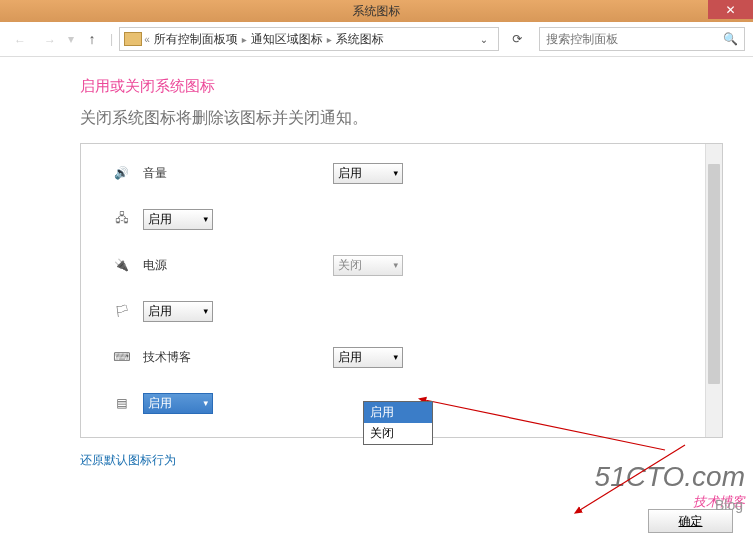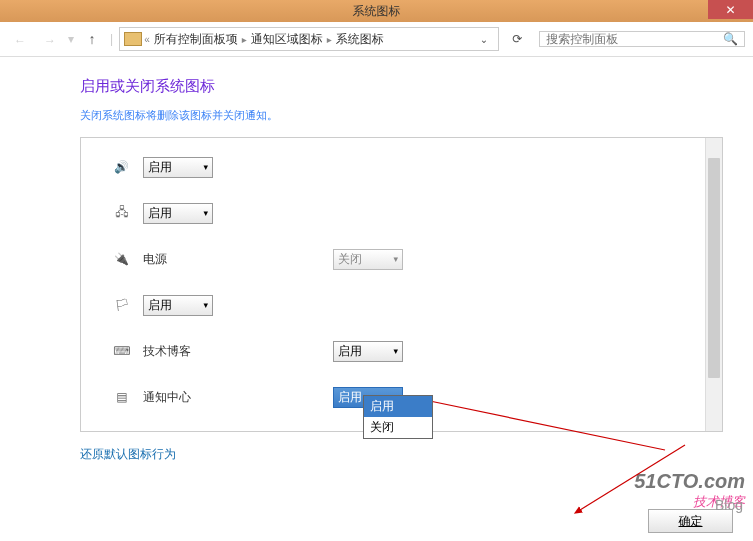--- a/index.html
+++ b/index.html
@@ -13,27 +13,27 @@
     .nav-btn { width: 24px; height: 24px; border-radius: 2px; display: flex; align-items: center; justify-content: center; color: #888; }
     .nav-btn.disabled { opacity: 0.4; }
     .nav-up { font-size: 14px; color: #555; }
     .nav-sep { color: #ccc; }
     .breadcrumb { flex: 0 0 auto; display: flex; align-items: center; border: 1px solid #ccc; height: 24px; padding: 0 4px; gap: 2px; width: 380px; }
     .breadcrumb-icon { width: 18px; height: 14px; background: #e8c070; border: 1px solid #b89040; }
     .breadcrumb-sep { color: #888; font-size: 10px; }
     .breadcrumb-item { color: #333; font-size: 12px; padding: 0 2px; font-family: Liberation Serif, serif; }
     .bc-dropdown { margin-left: auto; color: #555; font-size: 10px; padding: 0 6px; }
     .refresh-btn { width: 24px; height: 24px; display: flex; align-items: center; justify-content: center; color: #555; border: 1px solid transparent; }
-    .search-box { flex: 1; border: 1px solid #ccc; height: 16px; display: flex; align-items: center; padding: 0 6px; margin-left: 4px; }
+    .search-box { flex: 1; border: 1px solid #ccc; height: 24px; display: flex; align-items: center; padding: 0 6px; margin-left: 4px; }
     .search-input { border: none; outline: none; font-size: 12px; color: #888; flex: 1; }
     .search-icon { color: #555; }
     
     .content { padding: 20px 30px 10px 80px; }
-    .page-heading { color: #6d28d9; font-size: 15px; font-weight: normal; margin-bottom: 12px; }
-    .page-desc { font-size: 11px; color: #3b82f6; margin-bottom: 14px; }
+    .page-heading { color: #ec4899; font-size: 15px; font-weight: normal; margin-bottom: 12px; }
+    .page-desc { font-size: 16px; color: #737373; margin-bottom: 14px; }
     
     .icons-panel { border: 1px solid #ccc; height: 295px; position: relative; display: flex; }
     .icons-scroll { flex: 1; overflow: hidden; padding: 6px 0 0 30px; }
     .scrollbar { width: 17px; background: #f0f0f0; border-left: 1px solid #ddd; position: relative; }
     .scroll-thumb { position: absolute; left: 2px; right: 2px; top: 20px; height: 220px; background: #cdcdcd; border-radius: 1px; }
     
     .icon-row { display: flex; align-items: center; height: 46px; }
     .row-icon { width: 22px; height: 16px; display: flex; align-items: center; justify-content: center; color: #666; margin-right: 10px; }
     .row-label { width: 190px; font-size: 12px; color: #333; }
     .row-select { width: 70px; height: 21px; border: 1px solid #999; background: linear-gradient(#fff, #e8e8e8); font-size: 12px; padding: 0 4px; display: flex; align-items: center; justify-content: space-between; }
@@ -45,21 +45,21 @@
     .dropdown-item { padding: 2px 6px; font-size: 12px; }
     .dropdown-item.highlight { background: #3b7dc8; color: #fff; }
     
     .links { margin-top: 14px; }
     .link { color: #1a6fb0; font-size: 12px; display: block; margin-bottom: 12px; }
     
     .button-bar { position: absolute; bottom: 8px; right: 20px; display: flex; gap: 8px; text-decoration: underline; }
     .dlg-btn { width: 85px; height: 24px; border: 1px solid #aaa; background: linear-gradient(#fff, #e5e5e5); font-size: 12px; display: flex; align-items: center; justify-content: center; }
     
     .watermark { position: absolute; right: 8px; bottom: 30px; color: #888; font-family: Georgia, serif; font-style: italic; text-align: right; pointer-events: none; }
-    .wm-main { font-size: 20px; font-weight: bold; color: #777; }
+    .wm-main { font-size: 28px; font-weight: normal; color: #777; }
     .wm-sub { font-size: 13px; color: #ec4899; }
     .wm-blog { font-size: 14px; color: #999; position: absolute; right: 2px; bottom: -2px; font-style: normal; }
     
     .arrow-svg { position: absolute; pointer-events: none; z-index: 5; }
   </style>
 </head>
 <body>
 
 <div class="title-bar">
   <span class="title-bar-text">系统图标</span>
@@ -101,20 +101,21 @@
 
 <div class="content">
   <h1 class="page-heading">启用或关闭系统图标</h1>
   <p class="page-desc">关闭系统图标将删除该图标并关闭通知。</p>
 
   <div class="icons-panel">
     <div class="icons-scroll">
 
       <div class="icon-row">
         <span class="row-icon">🔊</span>
+        <span class="row-label">音量</span>
         <div class="row-select">
           <span>启用</span>
           <span class="select-arrow">▾</span>
         </div>
       </div>
 
       <div class="icon-row">
         <span class="row-icon">🖧</span>
         <div class="row-select">
           <span>启用</span>
@@ -143,21 +144,20 @@
         <span class="row-icon">⌨</span>
         <span class="row-label">技术博客</span>
         <div class="row-select">
           <span>启用</span>
           <span class="select-arrow">▾</span>
         </div>
       </div>
 
       <div class="icon-row">
         <span class="row-icon">▤</span>
-        <span class="row-label">通知中心</span>
         <div class="row-select open">
           <span>启用</span>
           <span class="select-arrow">▾</span>
         </div>
       </div>
 
     </div>
 
     <div class="dropdown-menu">
       <div class="dropdown-item highlight">启用</div>

